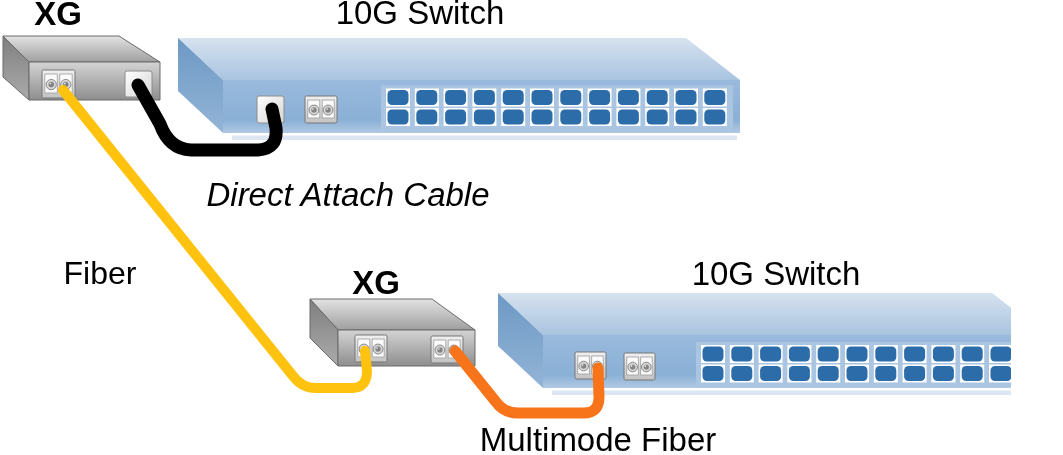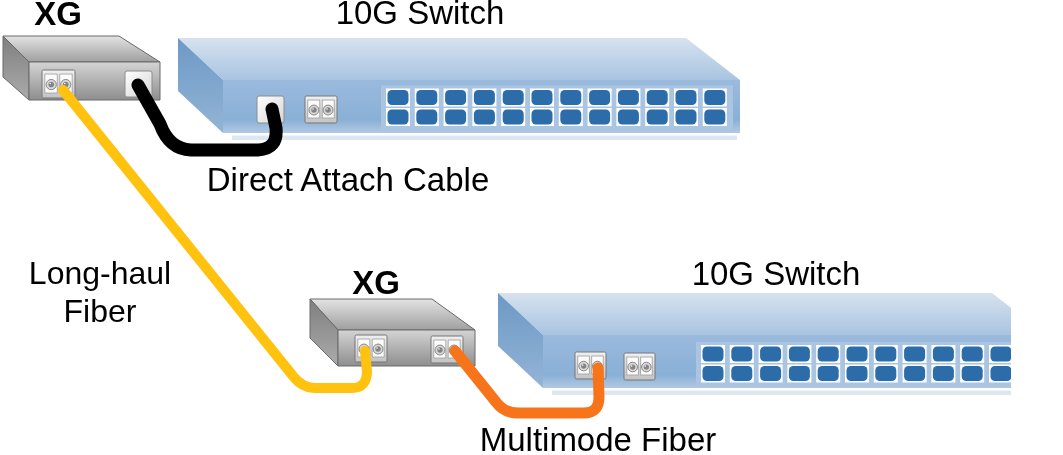--- a/index.html
+++ b/index.html
@@ -247,21 +247,20 @@
         </g>
     </g>
 
     <path d="M 63,90 L 293,376 Q 302,388 316,388 L 352,388 Q 367,388 367,371 L 365,351" fill="none" stroke-width="10" stroke-linecap="round" stroke-linejoin="round" stroke="#FFC20E"></path>
     <path d="M 138,85 L 160,124 Q 169,149 191,150 L 258,150 Q 278,149 276,128 L 272,109" fill="none" stroke-width="13" stroke-linecap="round" stroke-linejoin="round" stroke="#000000"></path>
     <path d="M 455,351 L 496,402 Q 504,413 518,413 L 584,413 Q 599,413 599,397 L 598,368" fill="none" stroke-width="11" stroke-linecap="round" stroke-linejoin="round" stroke="#F7741A"></path>
   </svg>
 
   <div class="lbl bold" style="left:8px;top:-5px;width:100px;">XG</div>
   <div class="lbl" style="left:320px;top:-6px;width:200px;">10G Switch</div>
-  <div class="lbl" style="left:198px;top:161px;width:300px;">Direct Attach Cable</div>
+  <div class="lbl" style="left:198px;top:176px;width:300px;font-style:italic;">Direct Attach Cable</div>
   <div class="lbl" style="left:0;top:254px;width:200px;font-size:32px;">
-    <div>Long-haul</div>
     <div>Fiber</div>
   </div>
   <div class="lbl bold" style="left:326px;top:264px;width:100px;">XG</div>
   <div class="lbl" style="left:676px;top:255px;width:200px;">10G Switch</div>
   <div class="lbl" style="left:448px;top:421px;width:300px;">Multimode Fiber</div>
 </div>
 
 </body></html>

